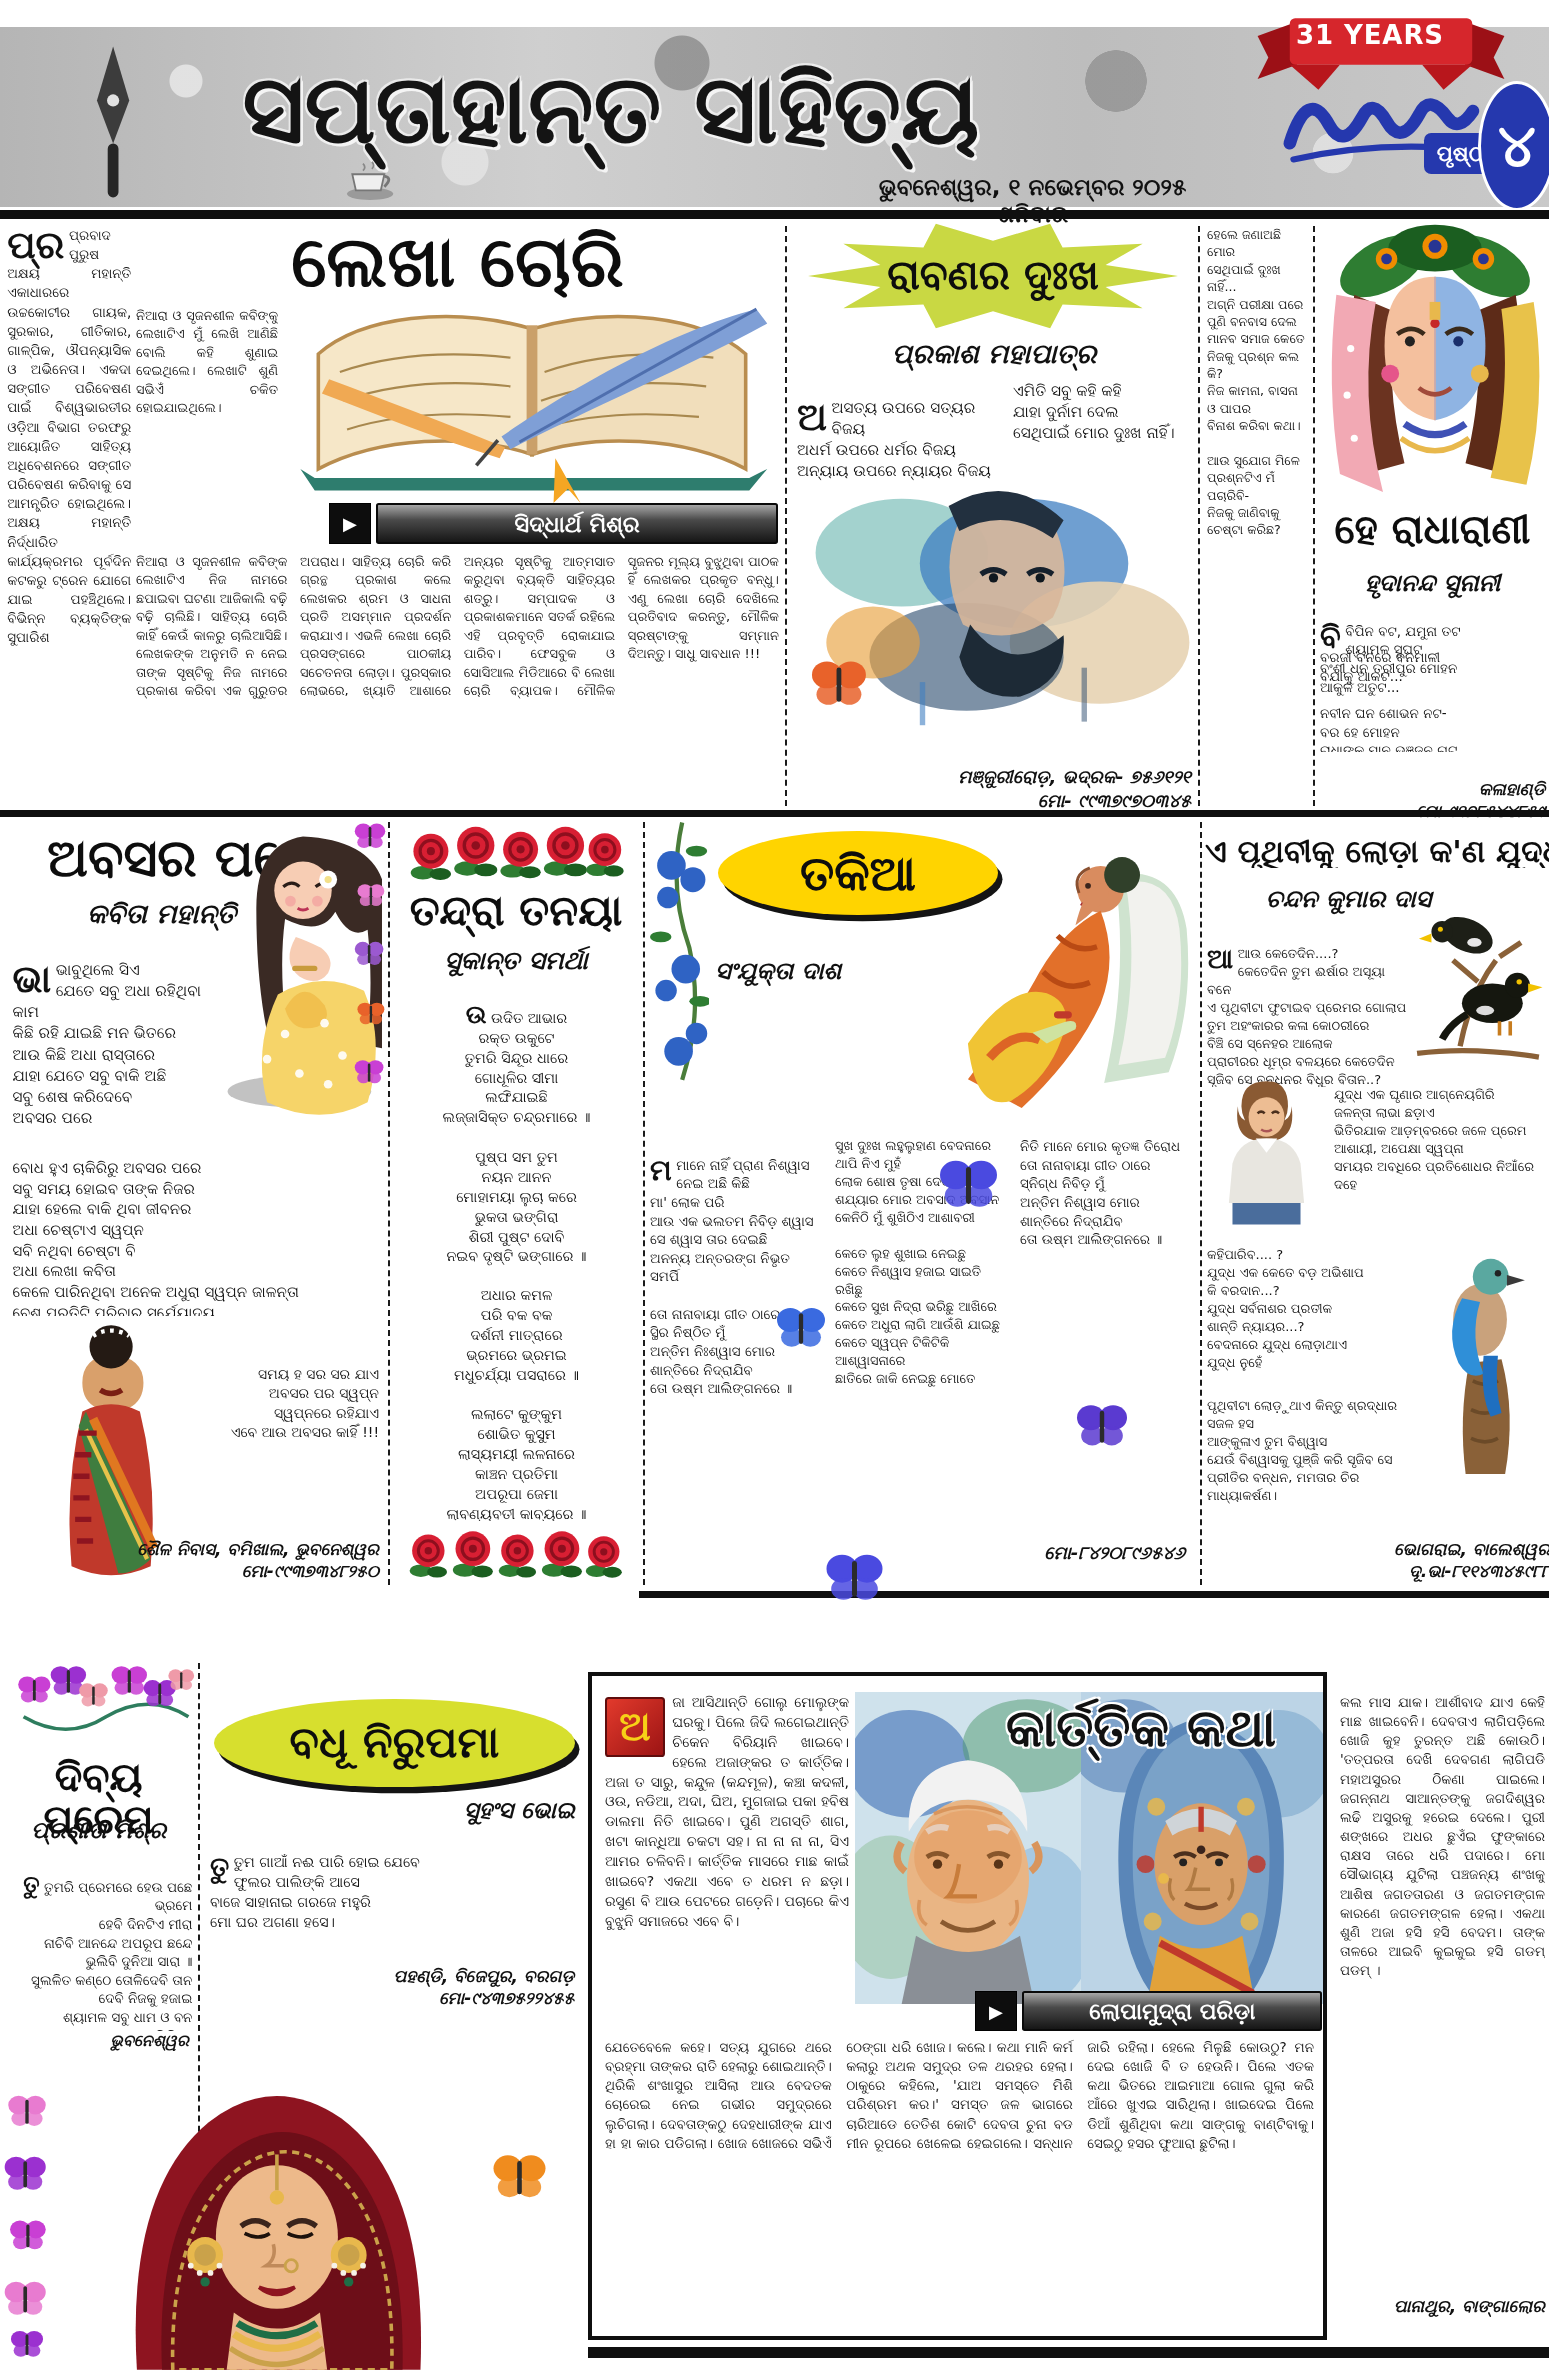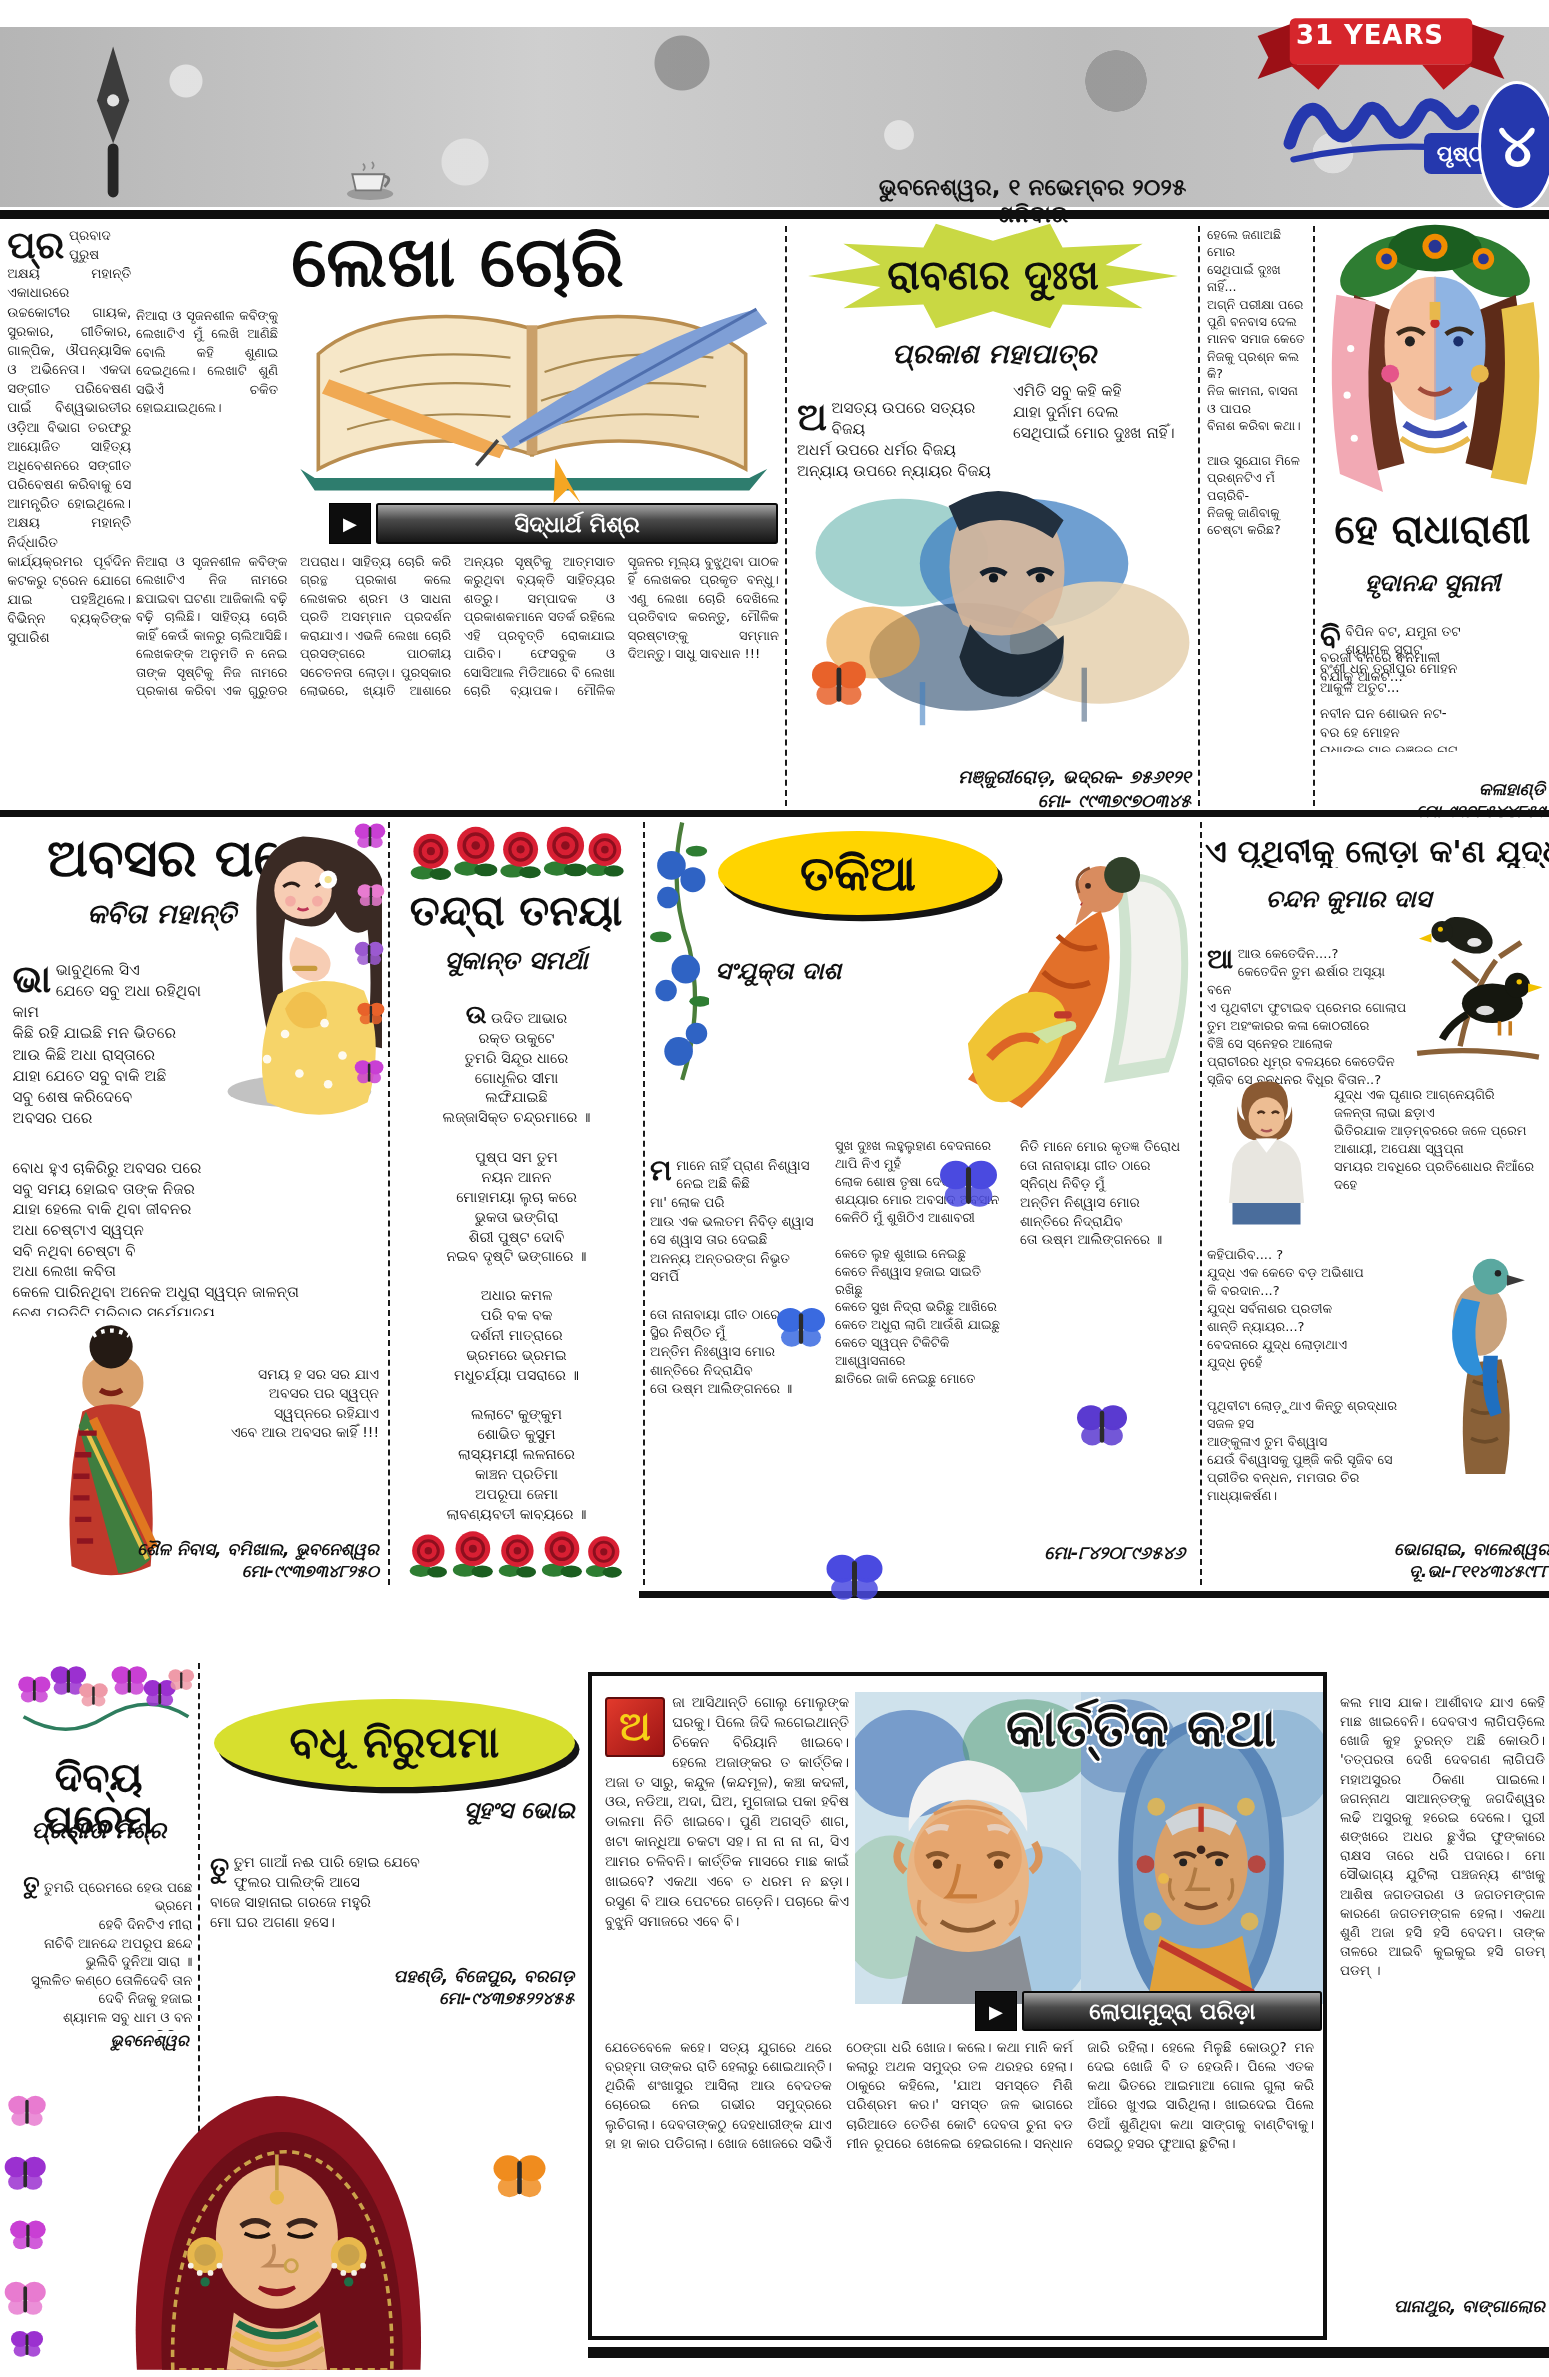--- a/index.html
+++ b/index.html
@@ -58,20 +58,21 @@
 
   
   <div class="abs headerband" style="left:0;top:27px;width:1550px;height:180px;"></div>
 
   <svg class="abs" style="left:79px;top:43px;" width="70" height="158" viewBox="0 0 39 88">
     <path d="M19 2 L28 32 L19 56 L10 32 Z" fill="#3c3c3c"></path>
     <circle cx="19" cy="32" r="3.4" fill="#e2e2e2"></circle>
     <rect x="16" y="56" width="6" height="30" rx="3" fill="#262626"></rect>
   </svg>
 
+  <div class="abs masthead" style="left:135px;top:54px;width:952px;font-size:95px;text-align:center;">ସପ୍ତାହାନ୍ତ ସାହିତ୍ୟ</div>
 
   <svg class="abs" style="left:343px;top:160px;" width="56" height="41" viewBox="0 0 31 23">
     <ellipse cx="15" cy="19" rx="13" ry="3.4" fill="#9a9a9a"></ellipse>
     <path d="M5 8 L23 8 L21 17 L7 17 Z" fill="#efefef" stroke="#777"></path>
     <path d="M23 9 q5 1 0 6" fill="none" stroke="#777" stroke-width="1.6"></path>
     <path d="M11 2 q2 2 0 4 M16 1 q2 2 0 4" stroke="#888" fill="none"></path>
   </svg>
 
   
   <svg class="abs" style="left:1232px;top:10.8px;" width="298" height="93" viewBox="0 0 166 52">

